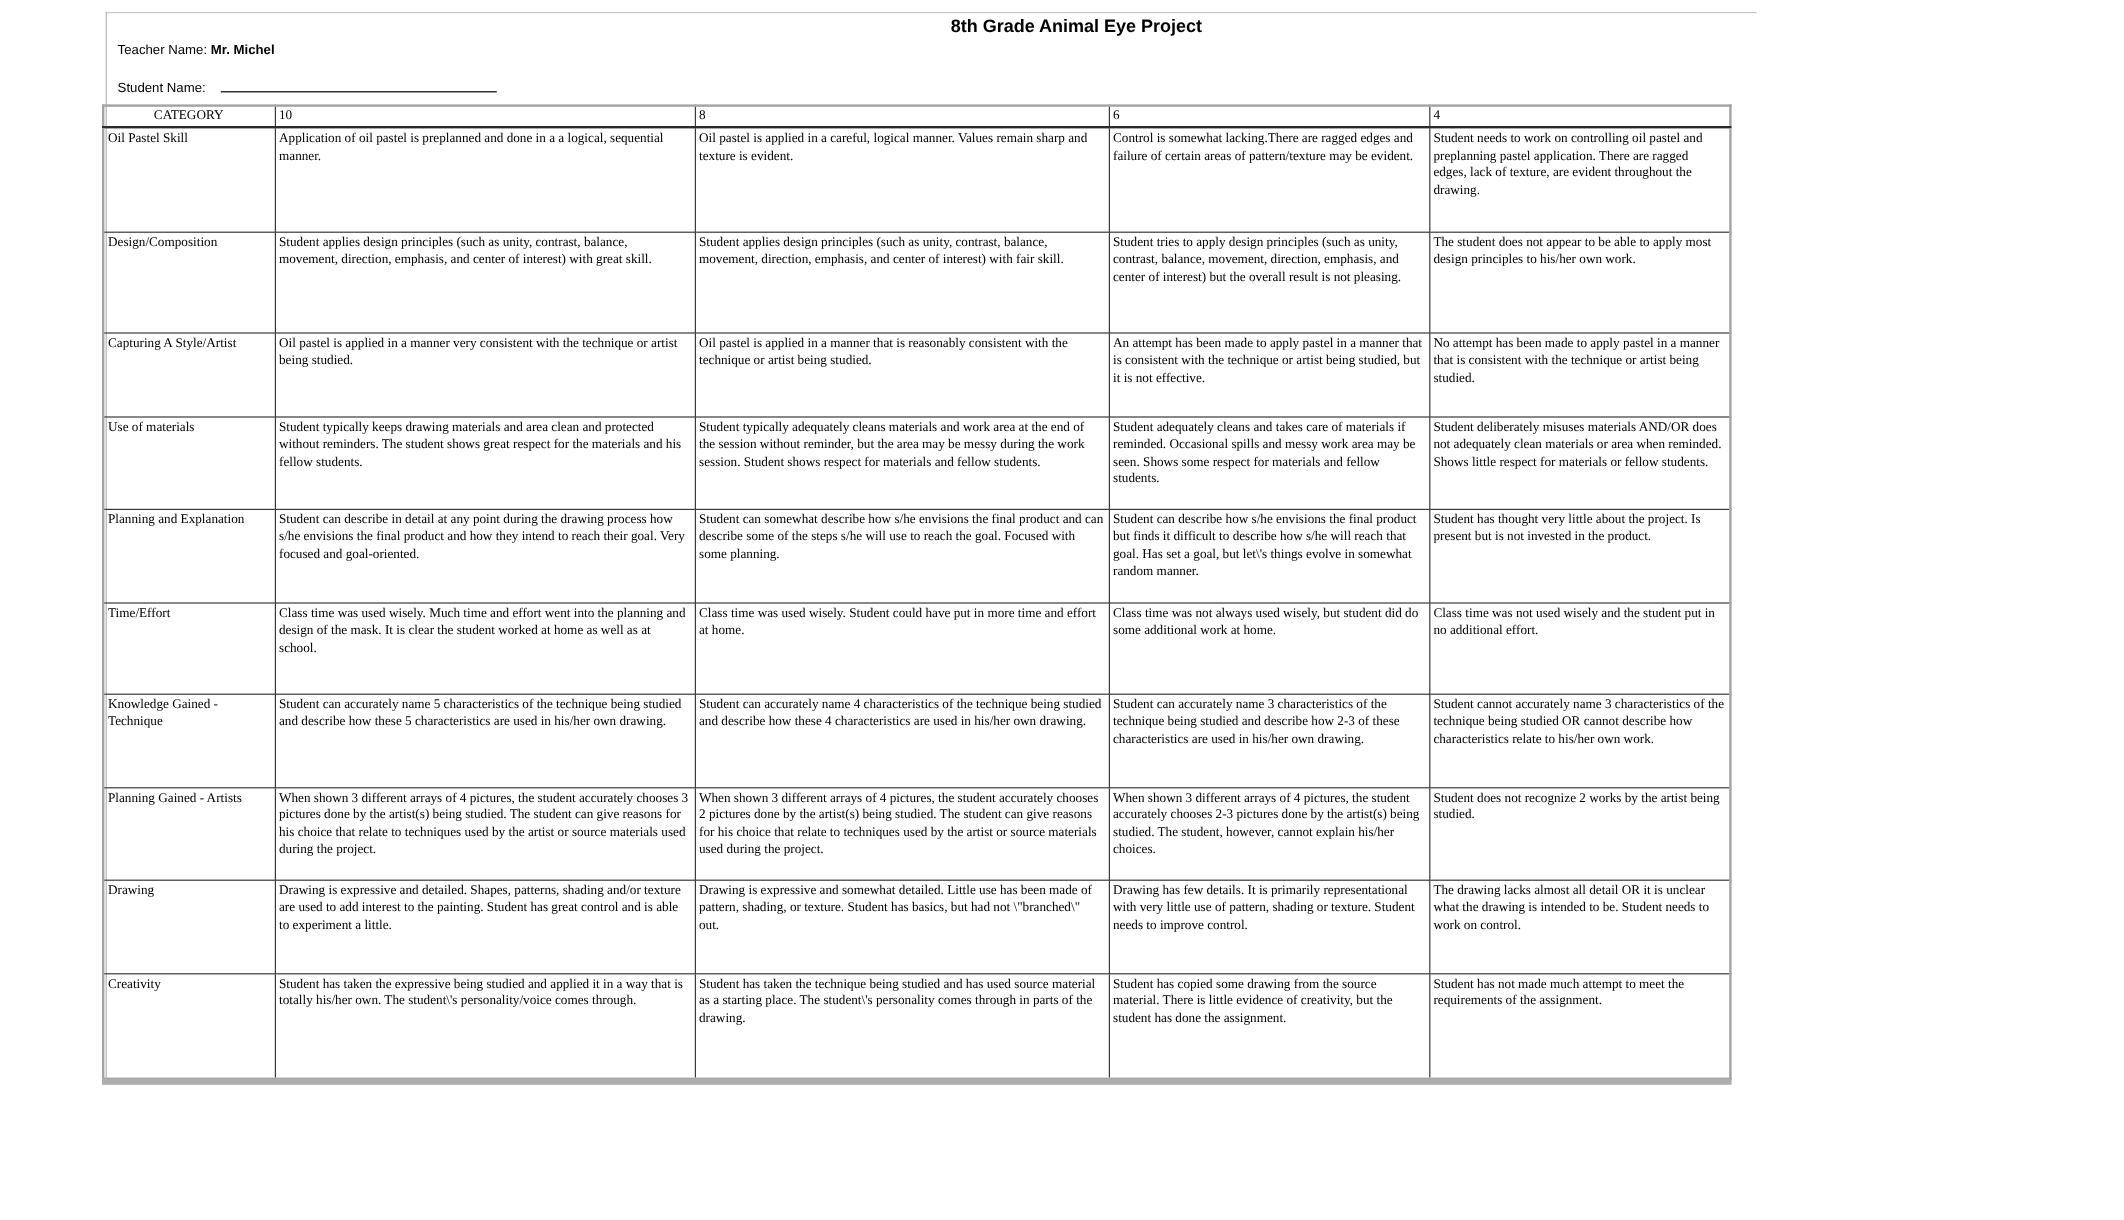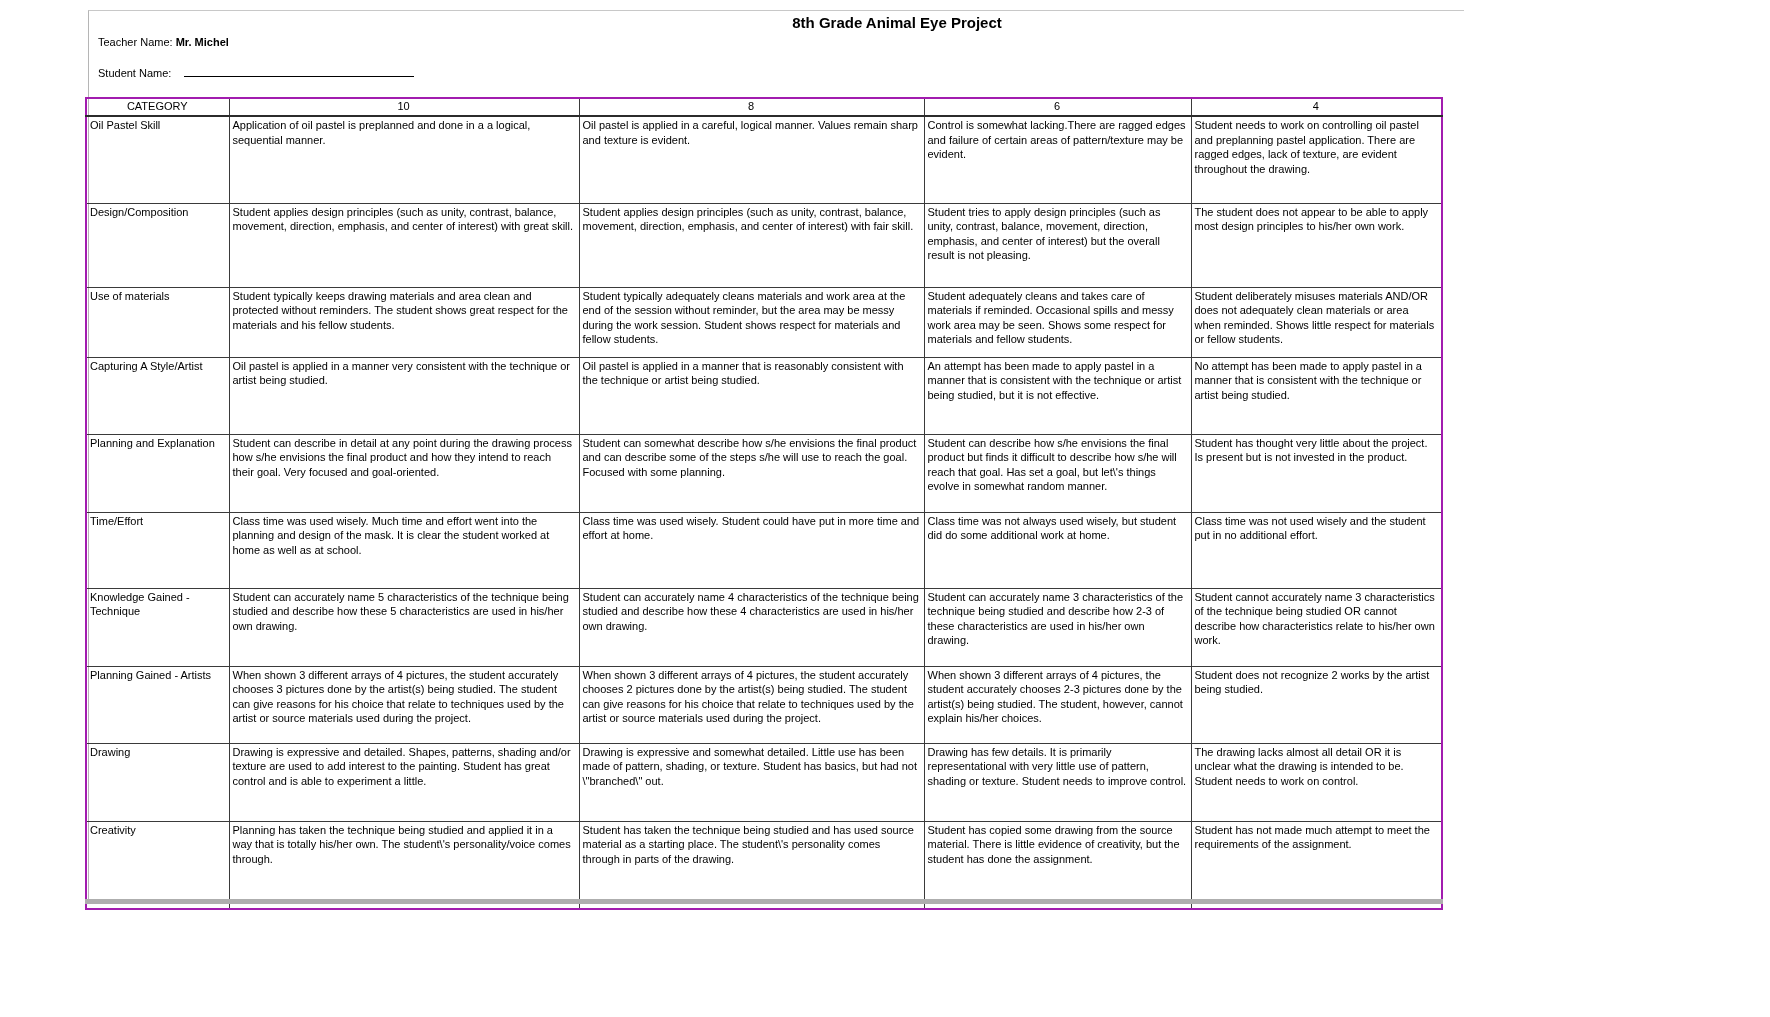--- a/index.html
+++ b/index.html
@@ -19,39 +19,40 @@
   }
   .meta-line{position:absolute;left:98px;font-size:11px;}
   .teacher-line{top:36px;}
   .student-line{top:65px;}
   .meta-line .bold{font-weight:bold;}
   .name-blank{
     display:inline-block;width:230px;height:11px;margin-left:10px;
     border-bottom:1px solid #000;vertical-align:baseline;
   }
   table.rubric{
-    position:absolute;left:85px;top:97px;
+    position:absolute;left:85px;top:87px;
     border-collapse:collapse;table-layout:fixed;width:1356px;
-    border:2px solid #a21caf;
+    border:2px solid #a3a3a3;
     font-size:11px;
+    font-family:Liberation Serif, serif;
   }
   .rubric col.c-cat{width:143px;}
   .rubric col.c-10{width:350px;}
   .rubric col.c-8{width:345px;}
   .rubric col.c-6{width:267px;}
   .rubric col.c-4{width:251px;}
   .rubric th,.rubric td{
     border:1px solid #3a3a3a;
     vertical-align:top;text-align:left;
     padding:1px 4px 2px 3px;
     line-height:14.6px;
     font-weight:normal;
     overflow:hidden;
   }
-  .rubric thead th{height:14px;line-height:13px;padding-top:1px;padding-bottom:1px;text-align:center;}
+  .rubric thead th{height:14px;line-height:13px;padding-top:1px;padding-bottom:1px;}
   .rubric thead th.cat-h{text-align:center;}
   .rubric thead tr{border-bottom:2px solid #2b2b2b;}
   .rubric tbody tr:nth-child(1){height:87px;}
   .rubric tbody tr:nth-child(2){height:84px;}
   .rubric tbody tr:nth-child(3){height:70px;}
   .rubric tbody tr:nth-child(4){height:77px;}
   .rubric tbody tr:nth-child(5){height:78px;}
   .rubric tbody tr:nth-child(6){height:76px;}
   .rubric tbody tr:nth-child(7){height:78px;margin-left:28px;}
   .rubric tbody tr:nth-child(8){height:77px;}
@@ -105,32 +106,32 @@
       <td>Student needs to work on controlling oil pastel and preplanning pastel application. There are ragged edges, lack of texture, are evident throughout the drawing.</td>
     </tr>
     <tr>
       <td>Design/Composition</td>
       <td>Student applies design principles (such as unity, contrast, balance, movement, direction, emphasis, and center of interest) with great skill.</td>
       <td>Student applies design principles (such as unity, contrast, balance, movement, direction, emphasis, and center of interest) with fair skill.</td>
       <td>Student tries to apply design principles (such as unity, contrast, balance, movement, direction, emphasis, and center of interest) but the overall result is not pleasing.</td>
       <td>The student does not appear to be able to apply most design principles to his/her own work.</td>
     </tr>
     <tr>
+      <td>Capturing A Style/Artist</td>
+      <td>Oil pastel is applied in a manner very consistent with the technique or artist being studied.</td>
+      <td>Oil pastel is applied in a manner that is reasonably consistent with the technique or artist being studied.</td>
+      <td>An attempt has been made to apply pastel in a manner that is consistent with the technique or artist being studied, but it is not effective.</td>
+      <td>No attempt has been made to apply pastel in a manner that is consistent with the technique or artist being studied.</td>
+    </tr>
+    <tr>
       <td>Use of materials</td>
       <td>Student typically keeps drawing materials and area clean and protected without reminders. The student shows great respect for the materials and his fellow students.</td>
       <td>Student typically adequately cleans materials and work area at the end of the session without reminder, but the area may be messy during the work session. Student shows respect for materials and fellow students.</td>
       <td>Student adequately cleans and takes care of materials if reminded. Occasional spills and messy work area may be seen. Shows some respect for materials and fellow students.</td>
       <td>Student deliberately misuses materials AND/OR does not adequately clean materials or area when reminded. Shows little respect for materials or fellow students.</td>
-    </tr>
-    <tr>
-      <td>Capturing A Style/Artist</td>
-      <td>Oil pastel is applied in a manner very consistent with the technique or artist being studied.</td>
-      <td>Oil pastel is applied in a manner that is reasonably consistent with the technique or artist being studied.</td>
-      <td>An attempt has been made to apply pastel in a manner that is consistent with the technique or artist being studied, but it is not effective.</td>
-      <td>No attempt has been made to apply pastel in a manner that is consistent with the technique or artist being studied.</td>
     </tr>
     <tr>
       <td>Planning and Explanation</td>
       <td>Student can describe in detail at any point during the drawing process how s/he envisions the final product and how they intend to reach their goal. Very focused and goal-oriented.</td>
       <td>Student can somewhat describe how s/he envisions the final product and can describe some of the steps s/he will use to reach the goal. Focused with some planning.</td>
       <td>Student can describe how s/he envisions the final product but finds it difficult to describe how s/he will reach that goal. Has set a goal, but let\'s things evolve in somewhat random manner.</td>
       <td>Student has thought very little about the project. Is present but is not invested in the product.</td>
     </tr>
     <tr>
       <td>Time/Effort</td>
@@ -155,21 +156,21 @@
     </tr>
     <tr>
       <td>Drawing</td>
       <td>Drawing is expressive and detailed. Shapes, patterns, shading and/or texture are used to add interest to the painting. Student has great control and is able to experiment a little.</td>
       <td>Drawing is expressive and somewhat detailed. Little use has been made of pattern, shading, or texture. Student has basics, but had not \"branched\" out.</td>
       <td>Drawing has few details. It is primarily representational with very little use of pattern, shading or texture. Student needs to improve control.</td>
       <td>The drawing lacks almost all detail OR it is unclear what the drawing is intended to be. Student needs to work on control.</td>
     </tr>
     <tr>
       <td>Creativity</td>
-      <td>Planning has taken the technique being studied and applied it in a way that is totally his/her own. The student\'s personality/voice comes through.</td>
+      <td>Student has taken the expressive being studied and applied it in a way that is totally his/her own. The student\'s personality/voice comes through.</td>
       <td>Student has taken the technique being studied and has used source material as a starting place. The student\'s personality comes through in parts of the drawing.</td>
       <td>Student has copied some drawing from the source material. There is little evidence of creativity, but the student has done the assignment.</td>
       <td>Student has not made much attempt to meet the requirements of the assignment.</td>
     </tr>
   </tbody>
 </table>
 
 <div class="table-shadow"></div>
 
 </body></html>

